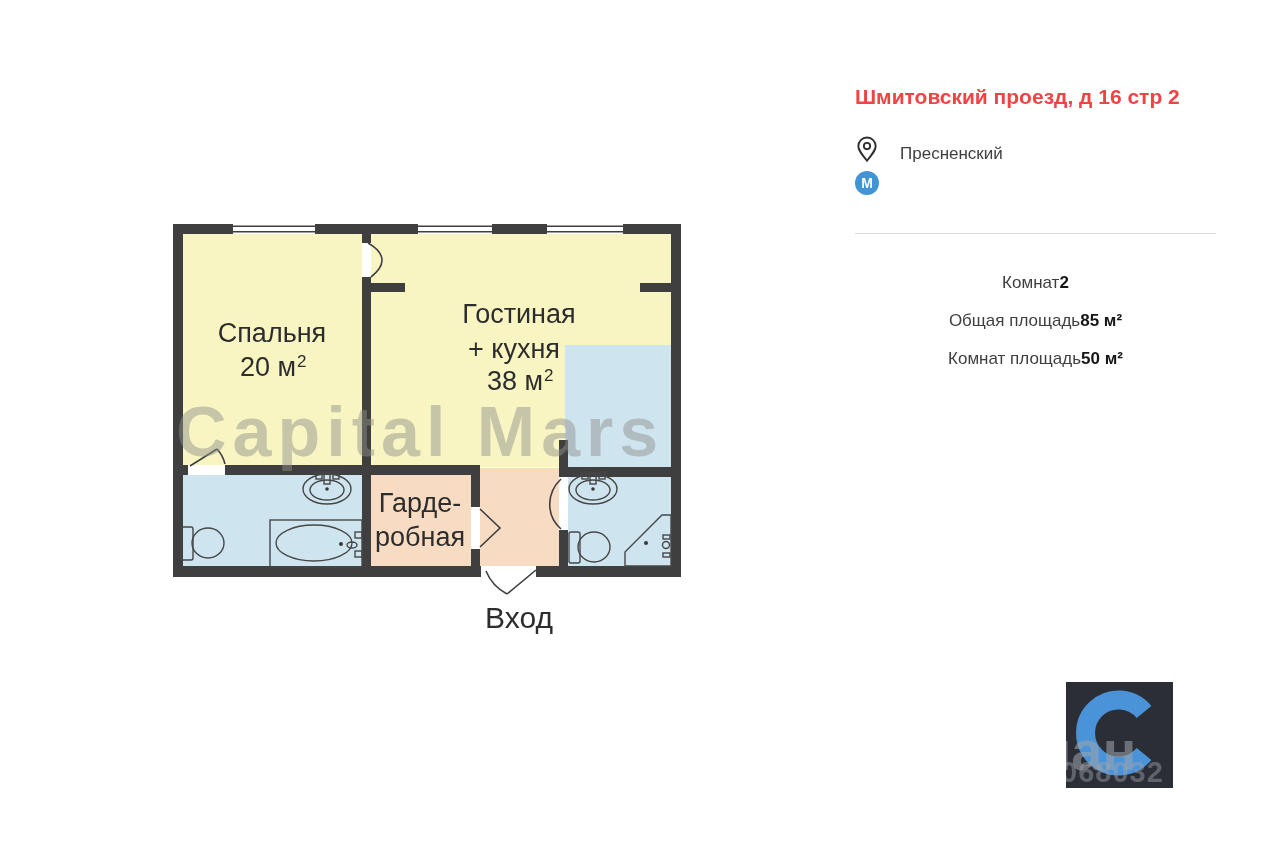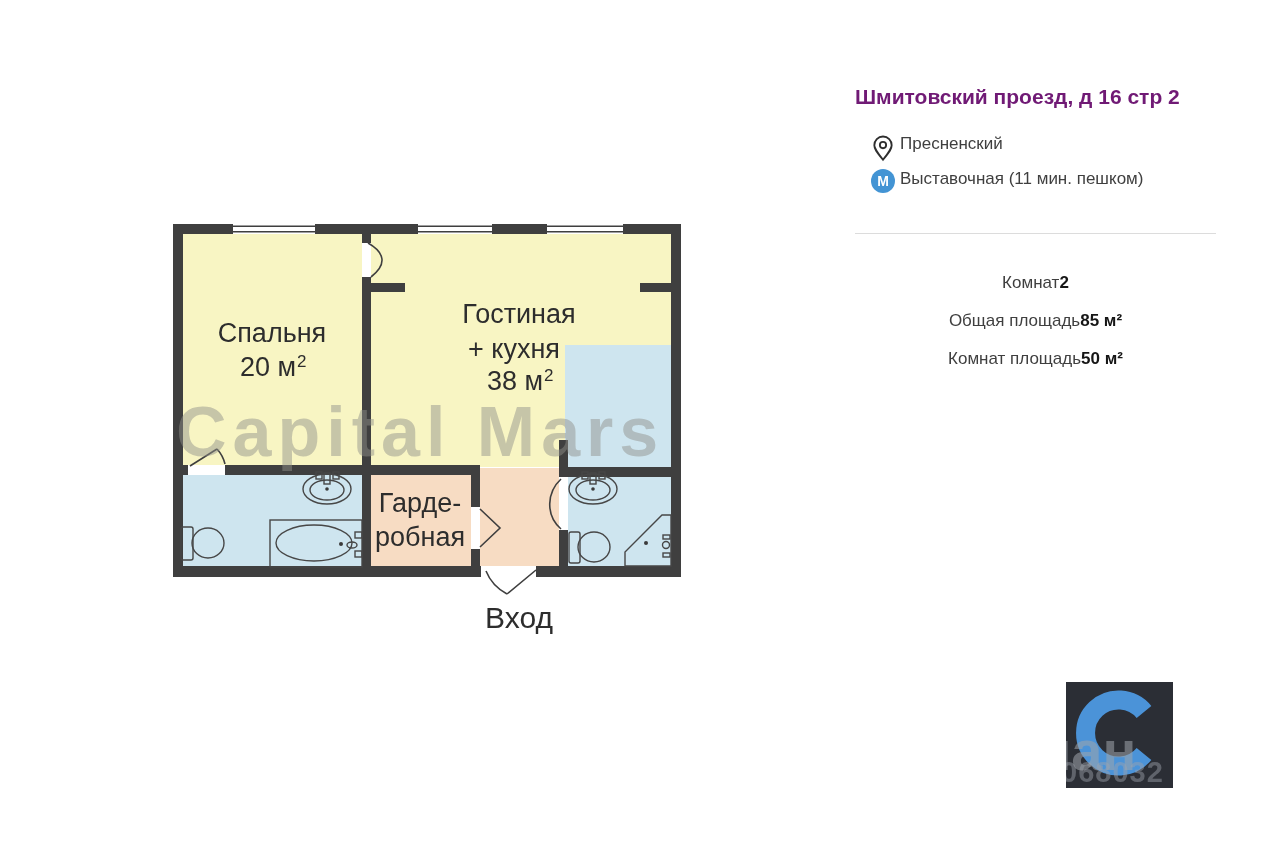--- a/index.html
+++ b/index.html
@@ -10,22 +10,22 @@
   .wall{fill:#3f3f3f;shape-rendering:crispEdges;}
   .cut{fill:#ffffff;shape-rendering:crispEdges;}
   .winline{stroke:#3f3f3f;stroke-width:1.5;}
   .doorline{stroke:#3f3f3f;stroke-width:1.6;fill:none;}
   .fx{stroke:#474747;stroke-width:1.4;fill:none;}
   .fxdot{fill:#3a3a3a;stroke:none;}
   .roomlabel{fill:#2d2d2d;}
   
   .panel{position:absolute;left:855px;top:84px;width:361px;height:340px;}
   .title{position:absolute;left:0;top:0;width:100%;font-size:21px;font-weight:bold;
-         color:#701a75;line-height:26px;}
-  .locrow{position:absolute;left:16px;display:flex;align-items:flex-start;gap:5px;
+         color:#ef4444;line-height:26px;}
+  .locrow{position:absolute;left:0;display:flex;align-items:flex-end;gap:21px;
           font-size:17px;color:#3f3f3f;}
   .row-district{top:50px;height:30px;}
   .row-metro{top:85px;height:26px;}
   .divider{position:absolute;left:0;top:149px;width:361px;height:1px;background:#dcdcdc;}
   .stats{position:absolute;left:0;top:180px;width:361px;}
   .stat-row{height:38px;display:flex;justify-content:center;align-items:center;}
   .stat-label{font-size:17px;color:#3f3f3f;}
   .stat-value{font-size:17px;font-weight:bold;color:#161616;}
   
   .logo{position:absolute;left:1066px;top:682px;width:107px;height:106px;
@@ -169,21 +169,20 @@
         <circle cx="13" cy="11.3" r="3.4" fill="none" stroke="#2e2e2e" stroke-width="2"></circle>
       </svg>
       <span>Пресненский</span>
     </div>
 
     <div class="locrow row-metro">
       <svg width="24" height="24" viewBox="0 0 24 24">
         <circle cx="12" cy="12" r="12" fill="#4394d4"></circle>
         <text x="12" y="17" font-size="14" font-weight="bold" fill="#ffffff" text-anchor="middle">М</text>
       </svg>
-      <span>Выставочная (11 мин. пешком)</span>
     </div>
 
     <div class="divider"></div>
 
     <div class="stats">
       <div class="stat-row">
         <span class="stat-label">Комнат</span>
         <span class="stat-value">2</span>
       </div>
       <div class="stat-row">

